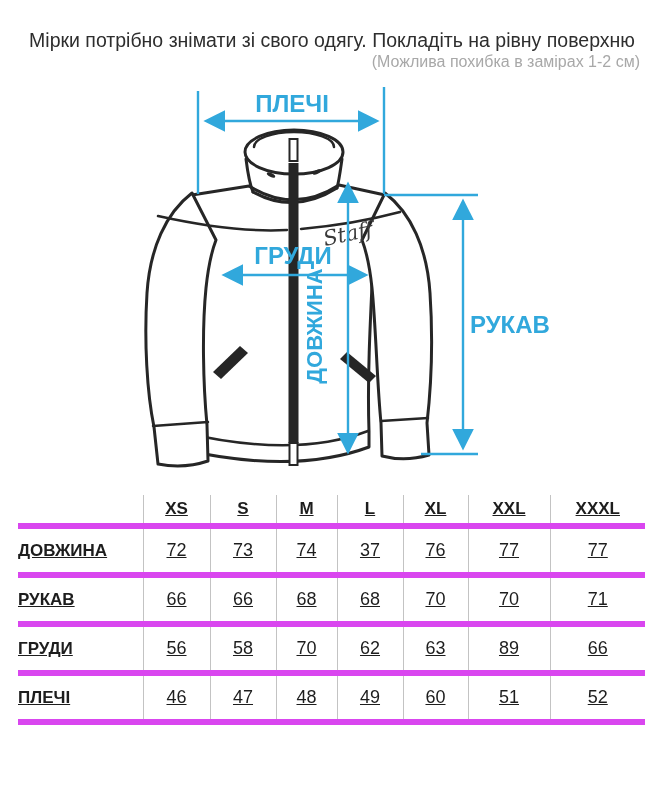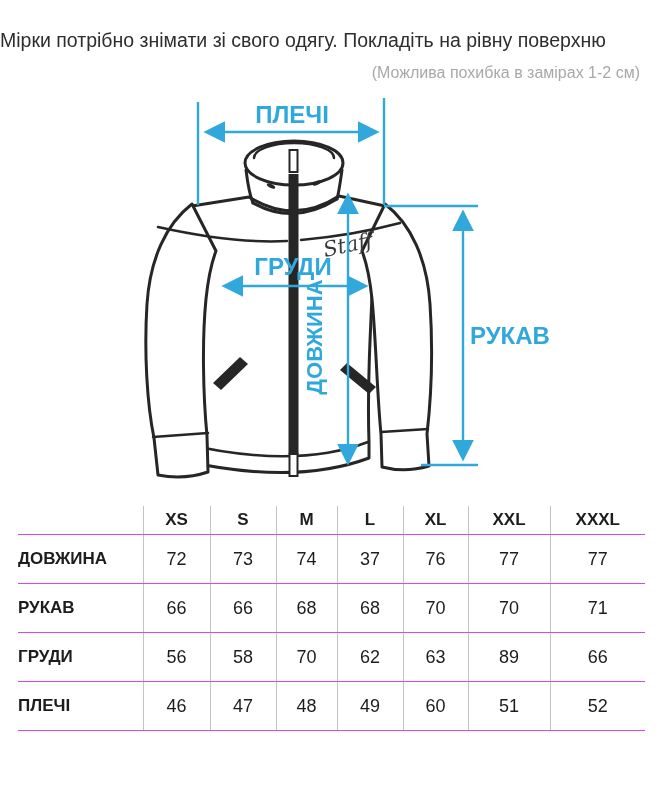--- a/index.html
+++ b/index.html
@@ -5,26 +5,26 @@
   html,body{margin:0;padding:0;background:#fff;}
   .page{
     position:relative;
     width:664px;height:800px;
     background:#fff;
     font-family:"Liberation Sans",sans-serif;
     overflow:hidden;
   }
   .intro{
     padding-top:28px;
+    text-align:center;
     font-size:19.5px;
     line-height:25px;
     color:#2e2e2e;
   }
   .note{
-    margin-top:11px;
     text-align:right;
     padding-right:24px;
     font-size:16px;
     color:#a8a8a8;
   }
   .diagram{margin-top:12px;}
   .diagram svg{display:block;}
   .blue-label{
     font-family:"Liberation Sans",sans-serif;
     font-weight:bold;
@@ -39,24 +39,25 @@
     border-collapse:collapse;
     table-layout:fixed;
     width:627px;
     margin-left:18px;
     margin-top:2px;
     color:#1d1d1d;
   }
   table.size-table th,
   table.size-table td{
     border-left:1px solid #c3c3c3;
-    border-bottom:1px solid #d946ef;
+    border-bottom:6px solid #d946ef;
     text-align:center;
     padding:0;
     font-size:17px;
+    text-decoration:underline;
   }
   table.size-table th:first-child,
   table.size-table td:first-child{border-left:none;}
   table.size-table thead th{height:28px;font-weight:bold;}
   table.size-table tbody tr{height:49px;}
   table.size-table tbody th{
     text-align:left;
     font-weight:bold;
     font-size:17px;
   }

